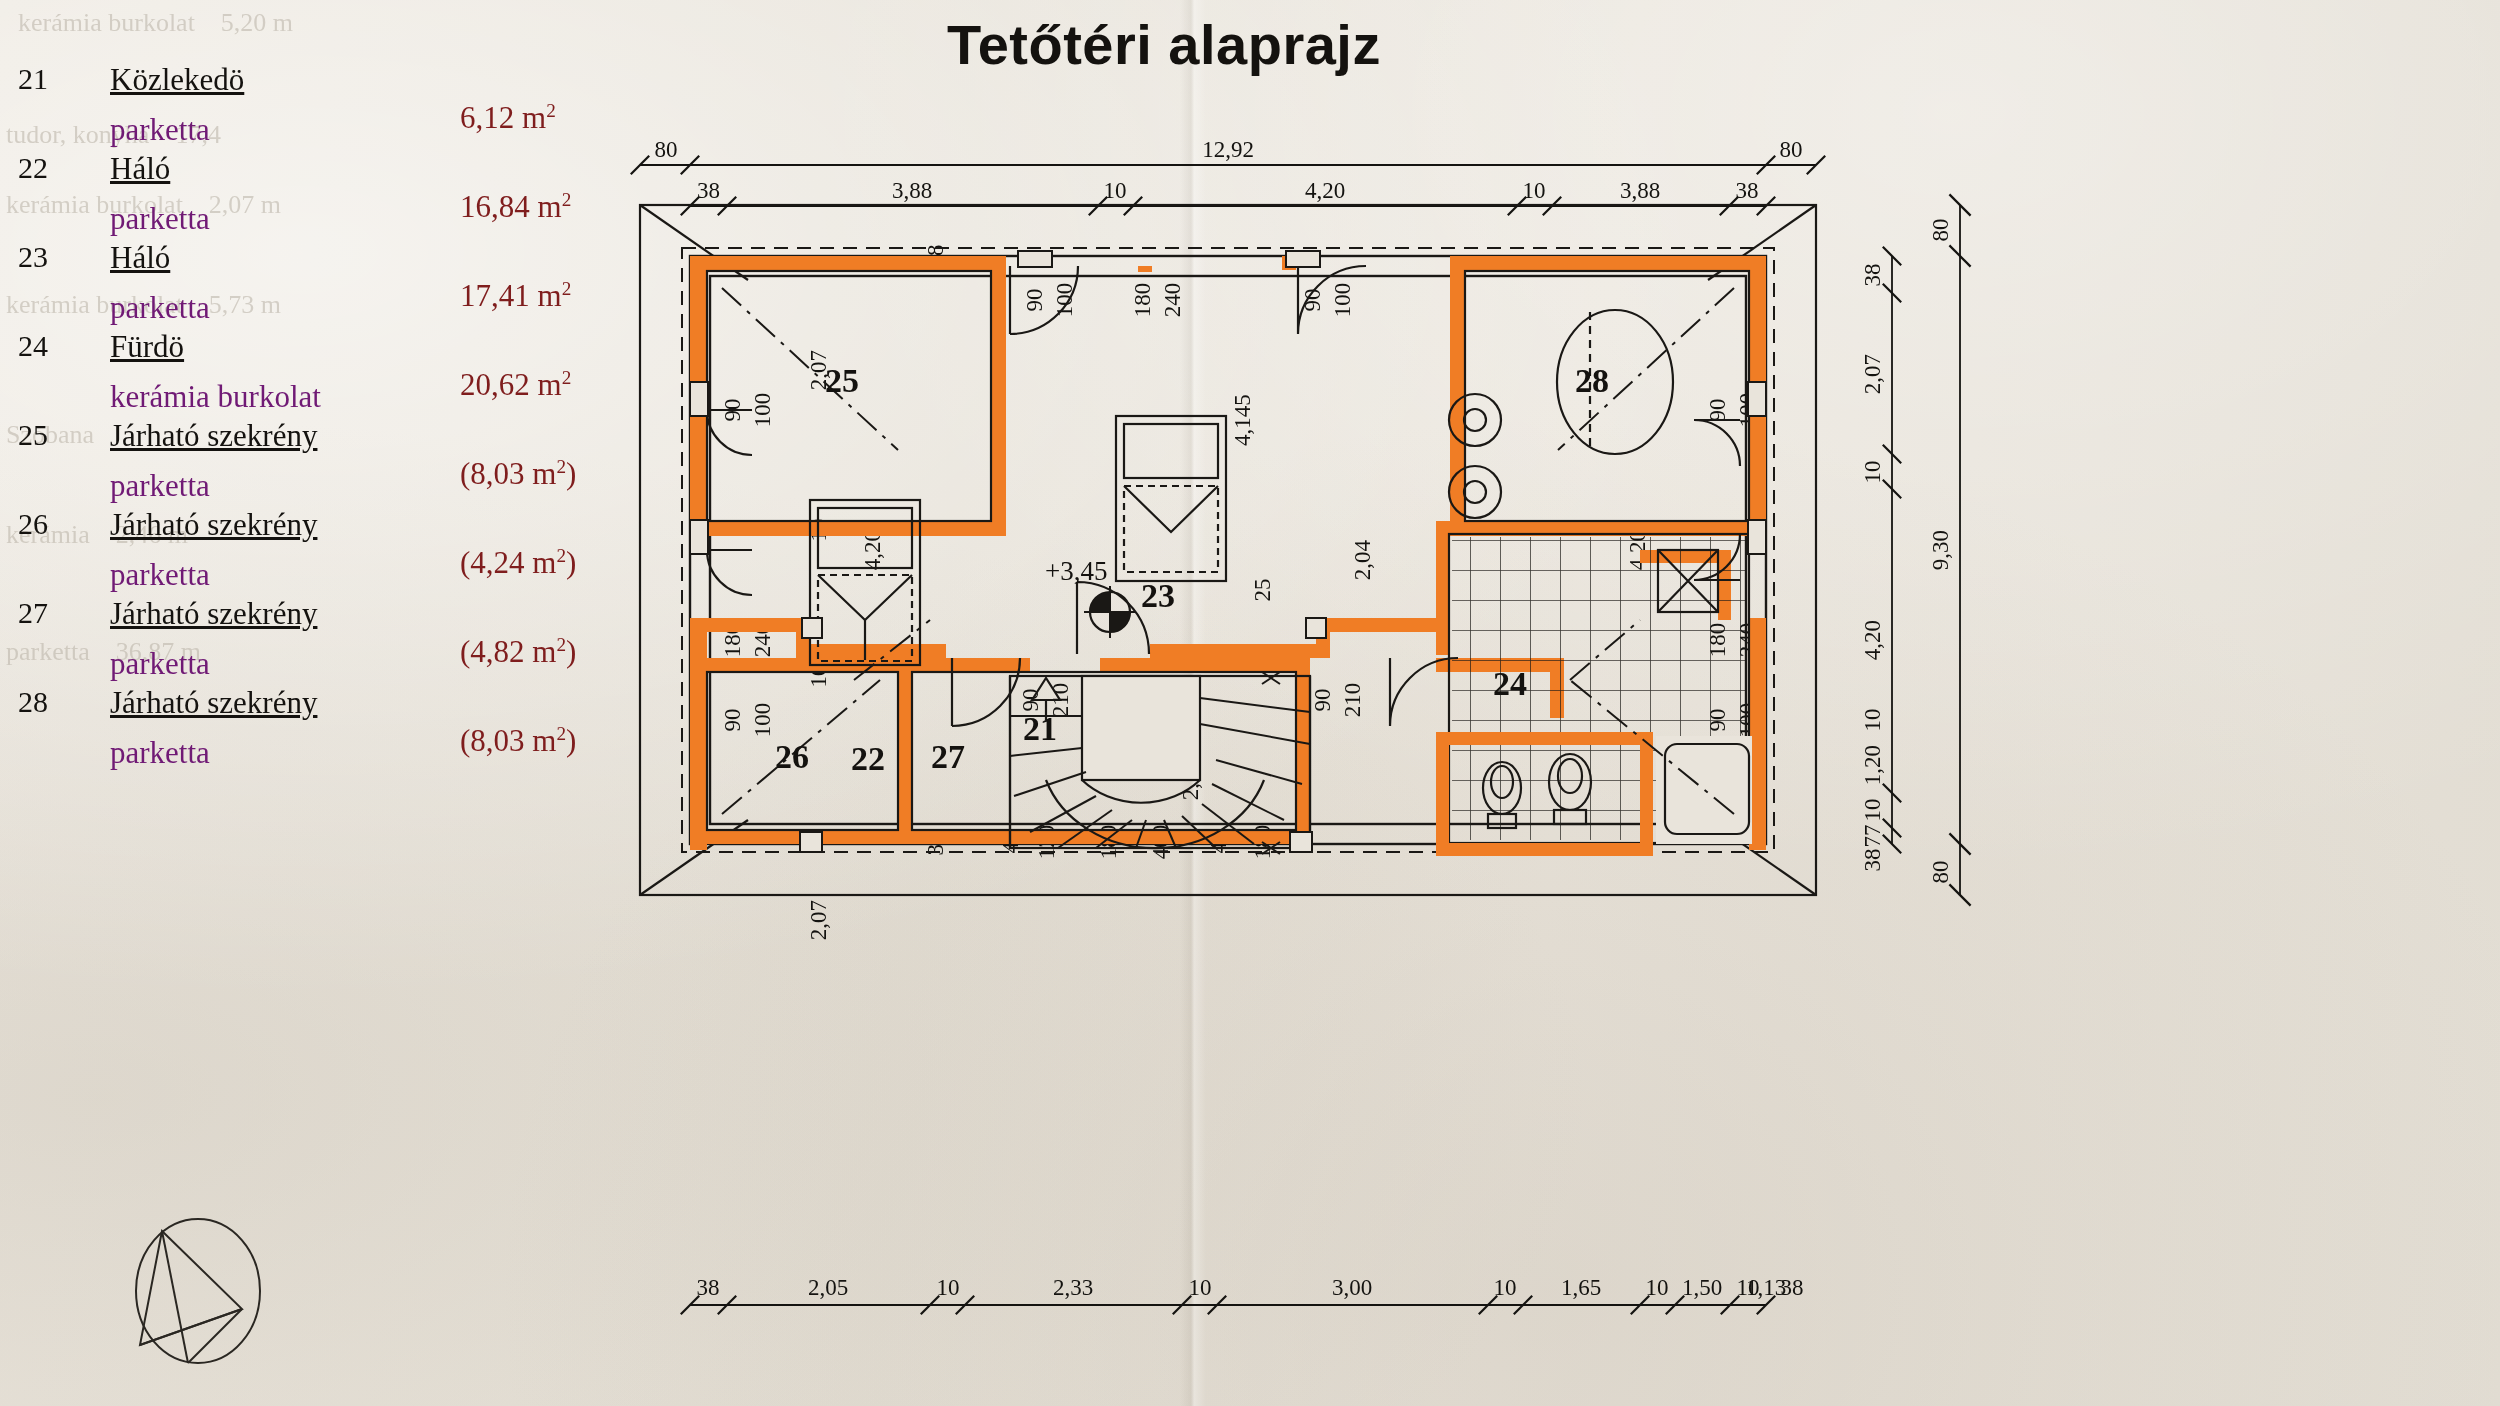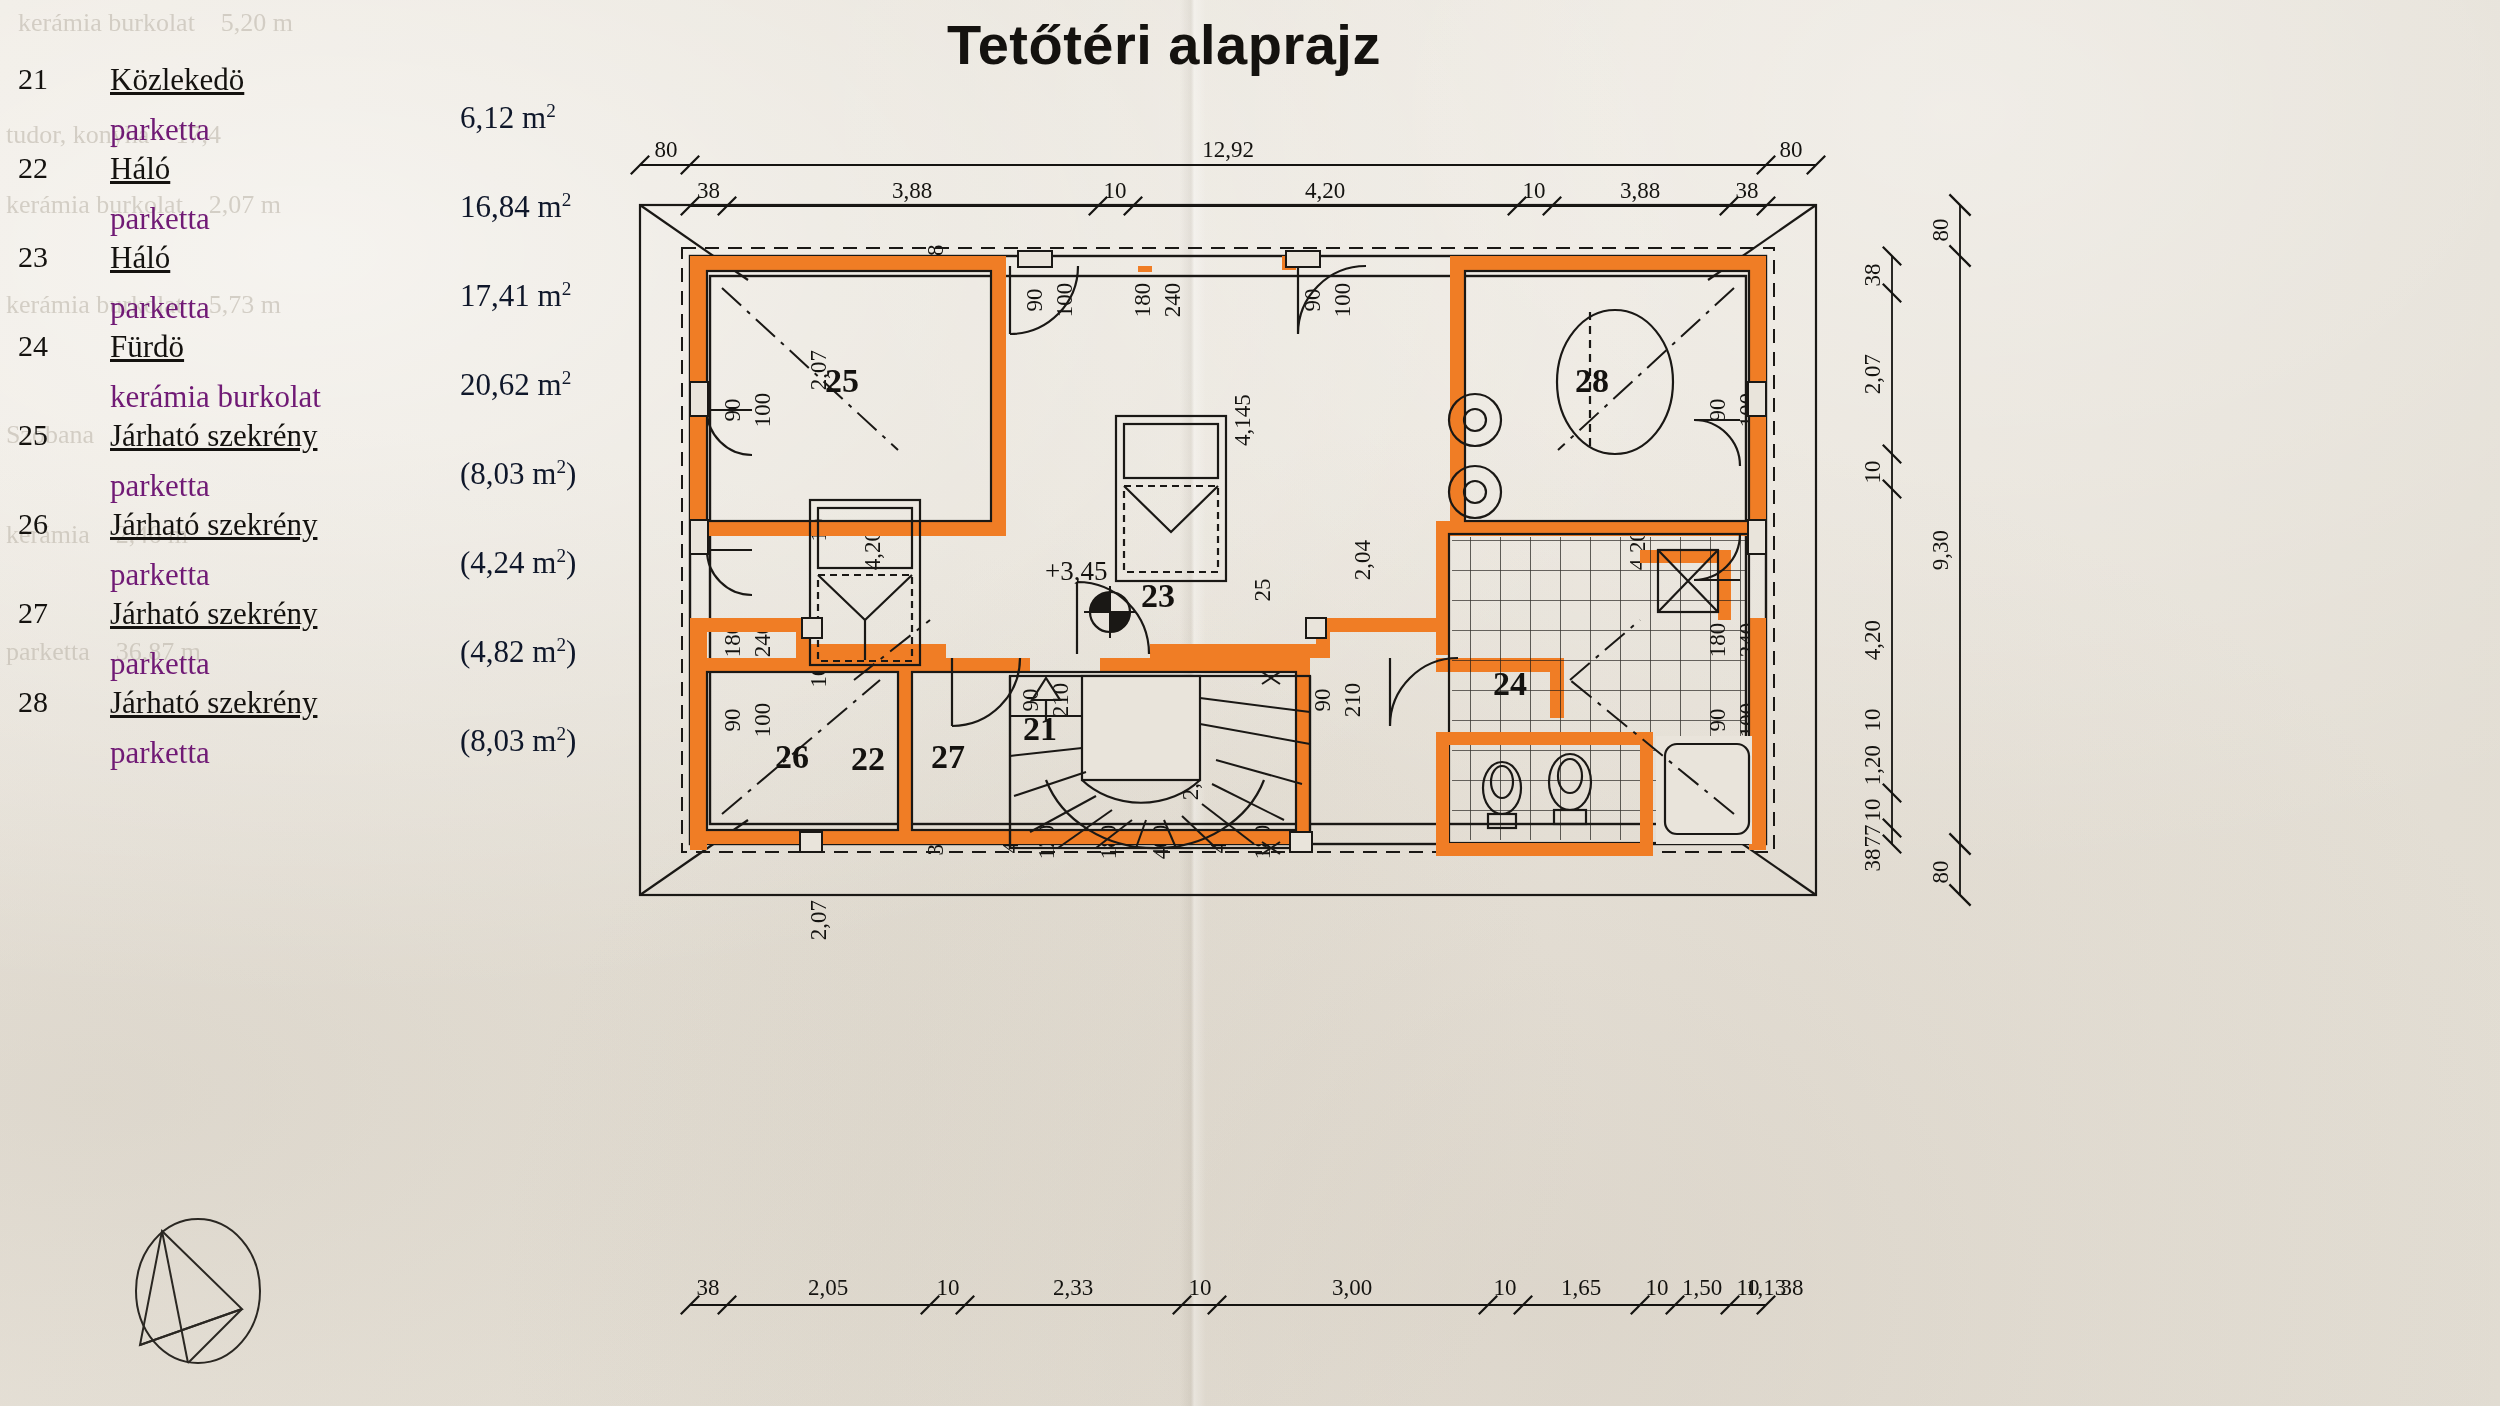--- a/index.html
+++ b/index.html
@@ -38,21 +38,21 @@
     font-weight:bold;font-size:56px;color:#14120f;
     letter-spacing:.5px;
   }
 
   
   .legend{position:absolute;left:0;top:62px;width:660px;}
   .lg-row{position:relative;height:89px;}
   .lg-num{position:absolute;left:18px;top:0;font-size:30px;color:#14120f;}
   .lg-name{position:absolute;left:110px;top:0;font-size:31px;color:#14120f;text-decoration:underline;}
   .lg-mat{position:absolute;left:110px;top:38px;font-size:31px;color:#701a75;margin-top:12px;}
-  .lg-area{position:absolute;left:460px;top:38px;font-size:31px;color:#0f172a;white-space:nowrap;}
+  .lg-area{position:absolute;left:460px;top:38px;font-size:31px;color:#7f1d1d;white-space:nowrap;}
   .lg-area sup{font-size:.62em;}
 
   
   .compass{position:absolute;left:110px;top:1205px;width:180px;height:172px;}
 
   
   .plan{position:absolute;left:630px;top:120px;width:1500px;height:1280px;}
   .plan svg{display:block;}
   .dimtxt{font-family:"Liberation Serif",serif;font-size:23px;fill:#141310;}
   .roomnum{font-family:"Liberation Serif",serif;font-size:34px;font-weight:bold;fill:#14120f;}

